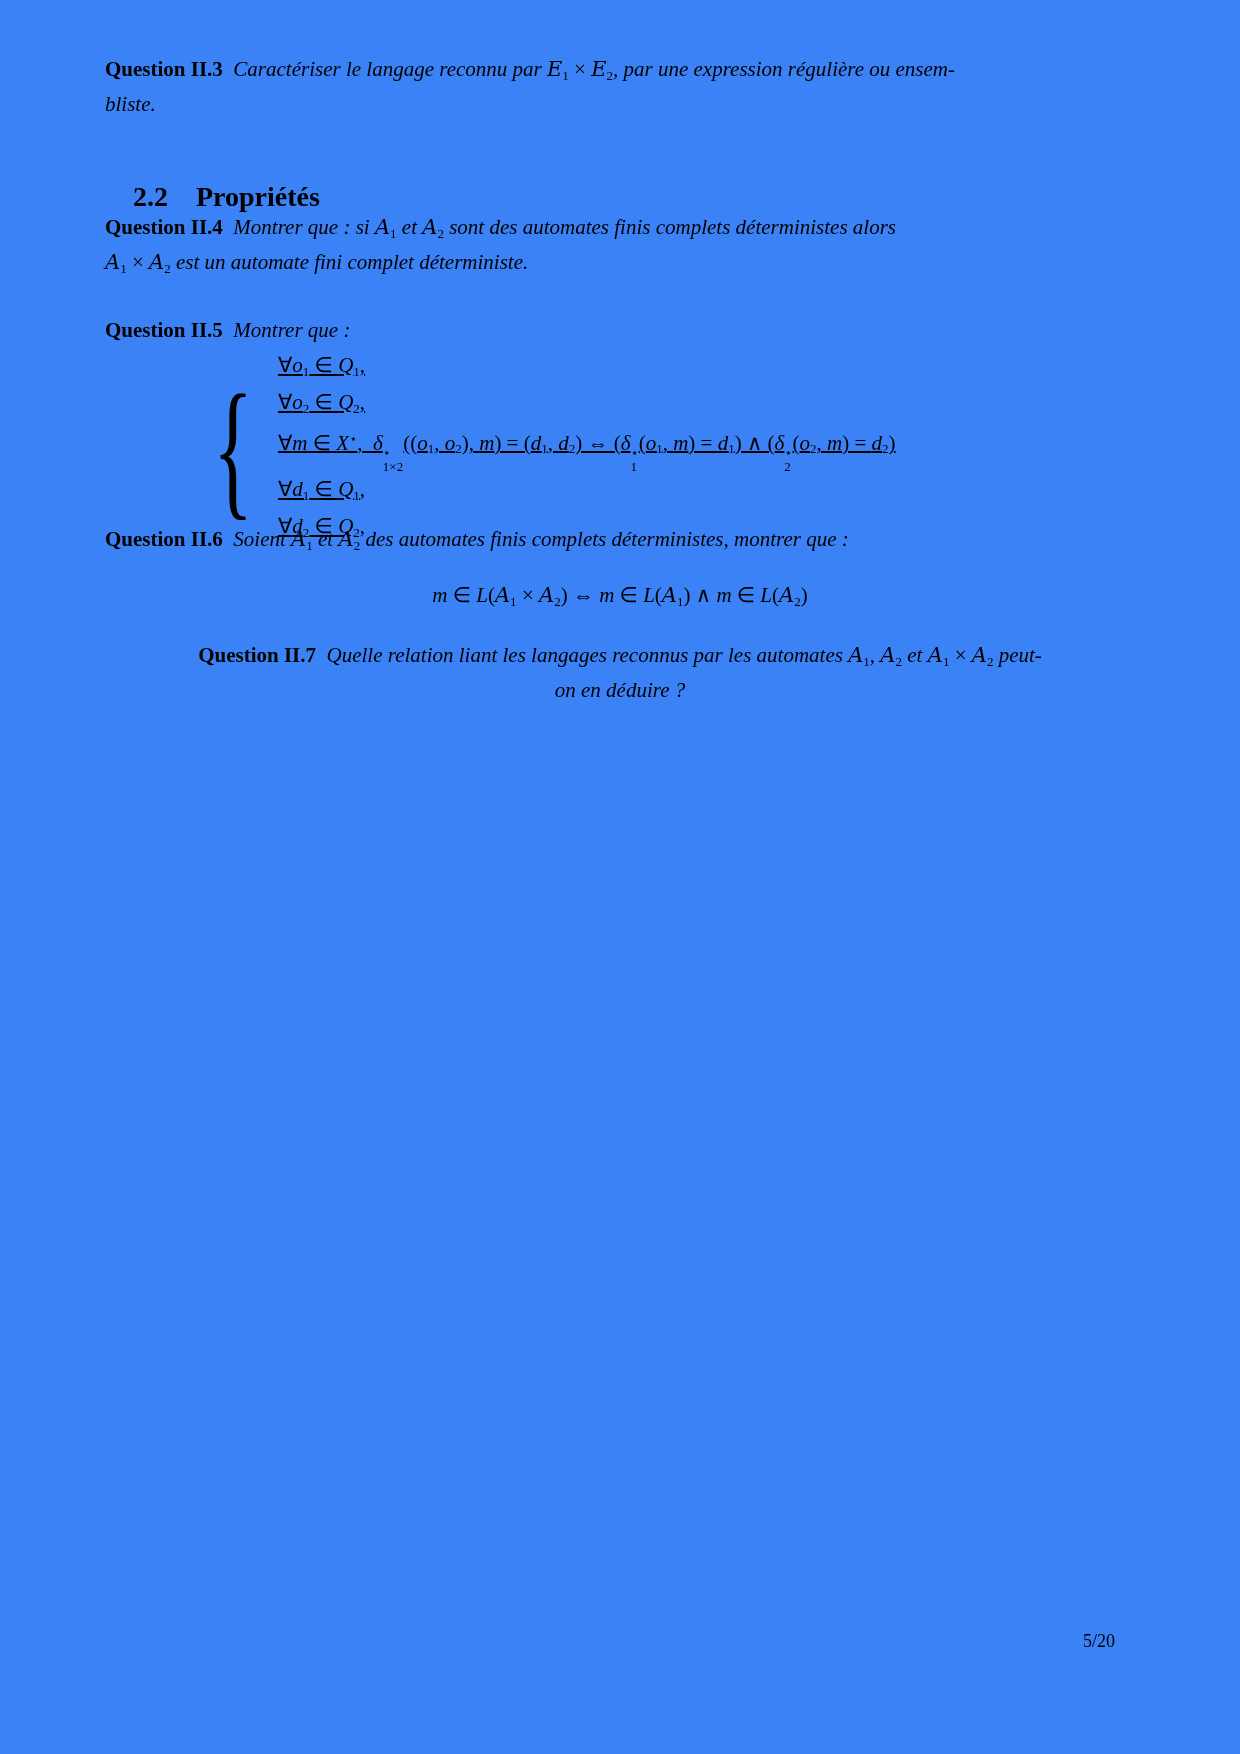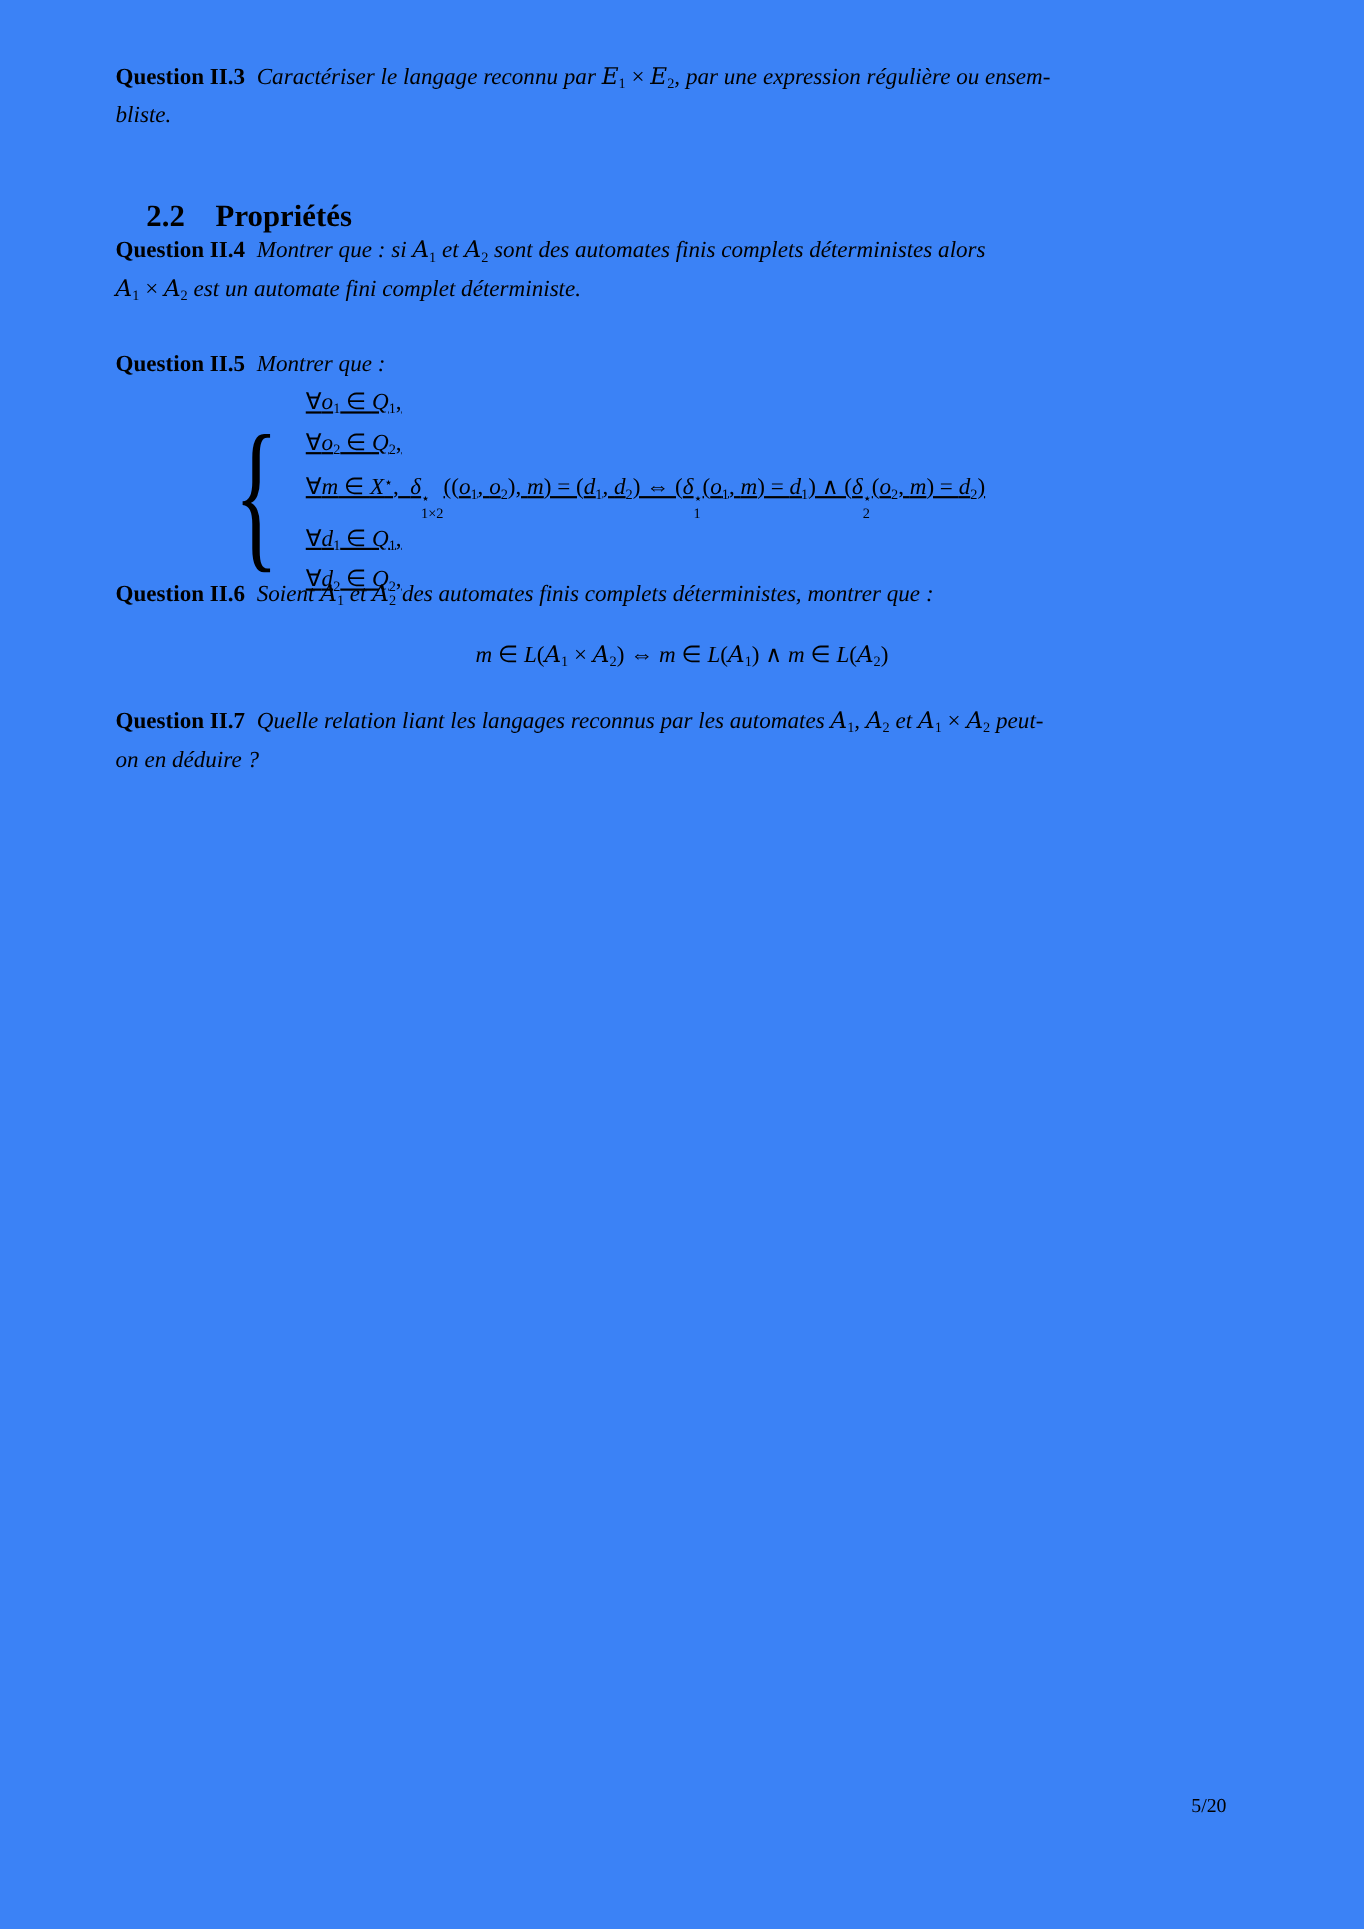--- a/index.html
+++ b/index.html
@@ -33,21 +33,21 @@
     font-size: 28px;
     line-height: 34px;
     font-weight: 700;
     white-space: pre;
   }
   .heading .sec-num { margin-right: 28px; }
   #q3 { top: 55px; }
   #q4 { top: 213px; }
   #q5 { top: 272px; margin-top: 44px; }
   #q6 { top: 525px; }
-  #q7 { top: 641px; }
+  #q7 { top: 641px; text-align: center; }
   .system {
     position: absolute;
     left: 213px;
     top: 350px;
     display: flex;
     align-items: center;
   }
   .brace {
     font-family: "Liberation Serif", serif;
     font-size: 152px;

